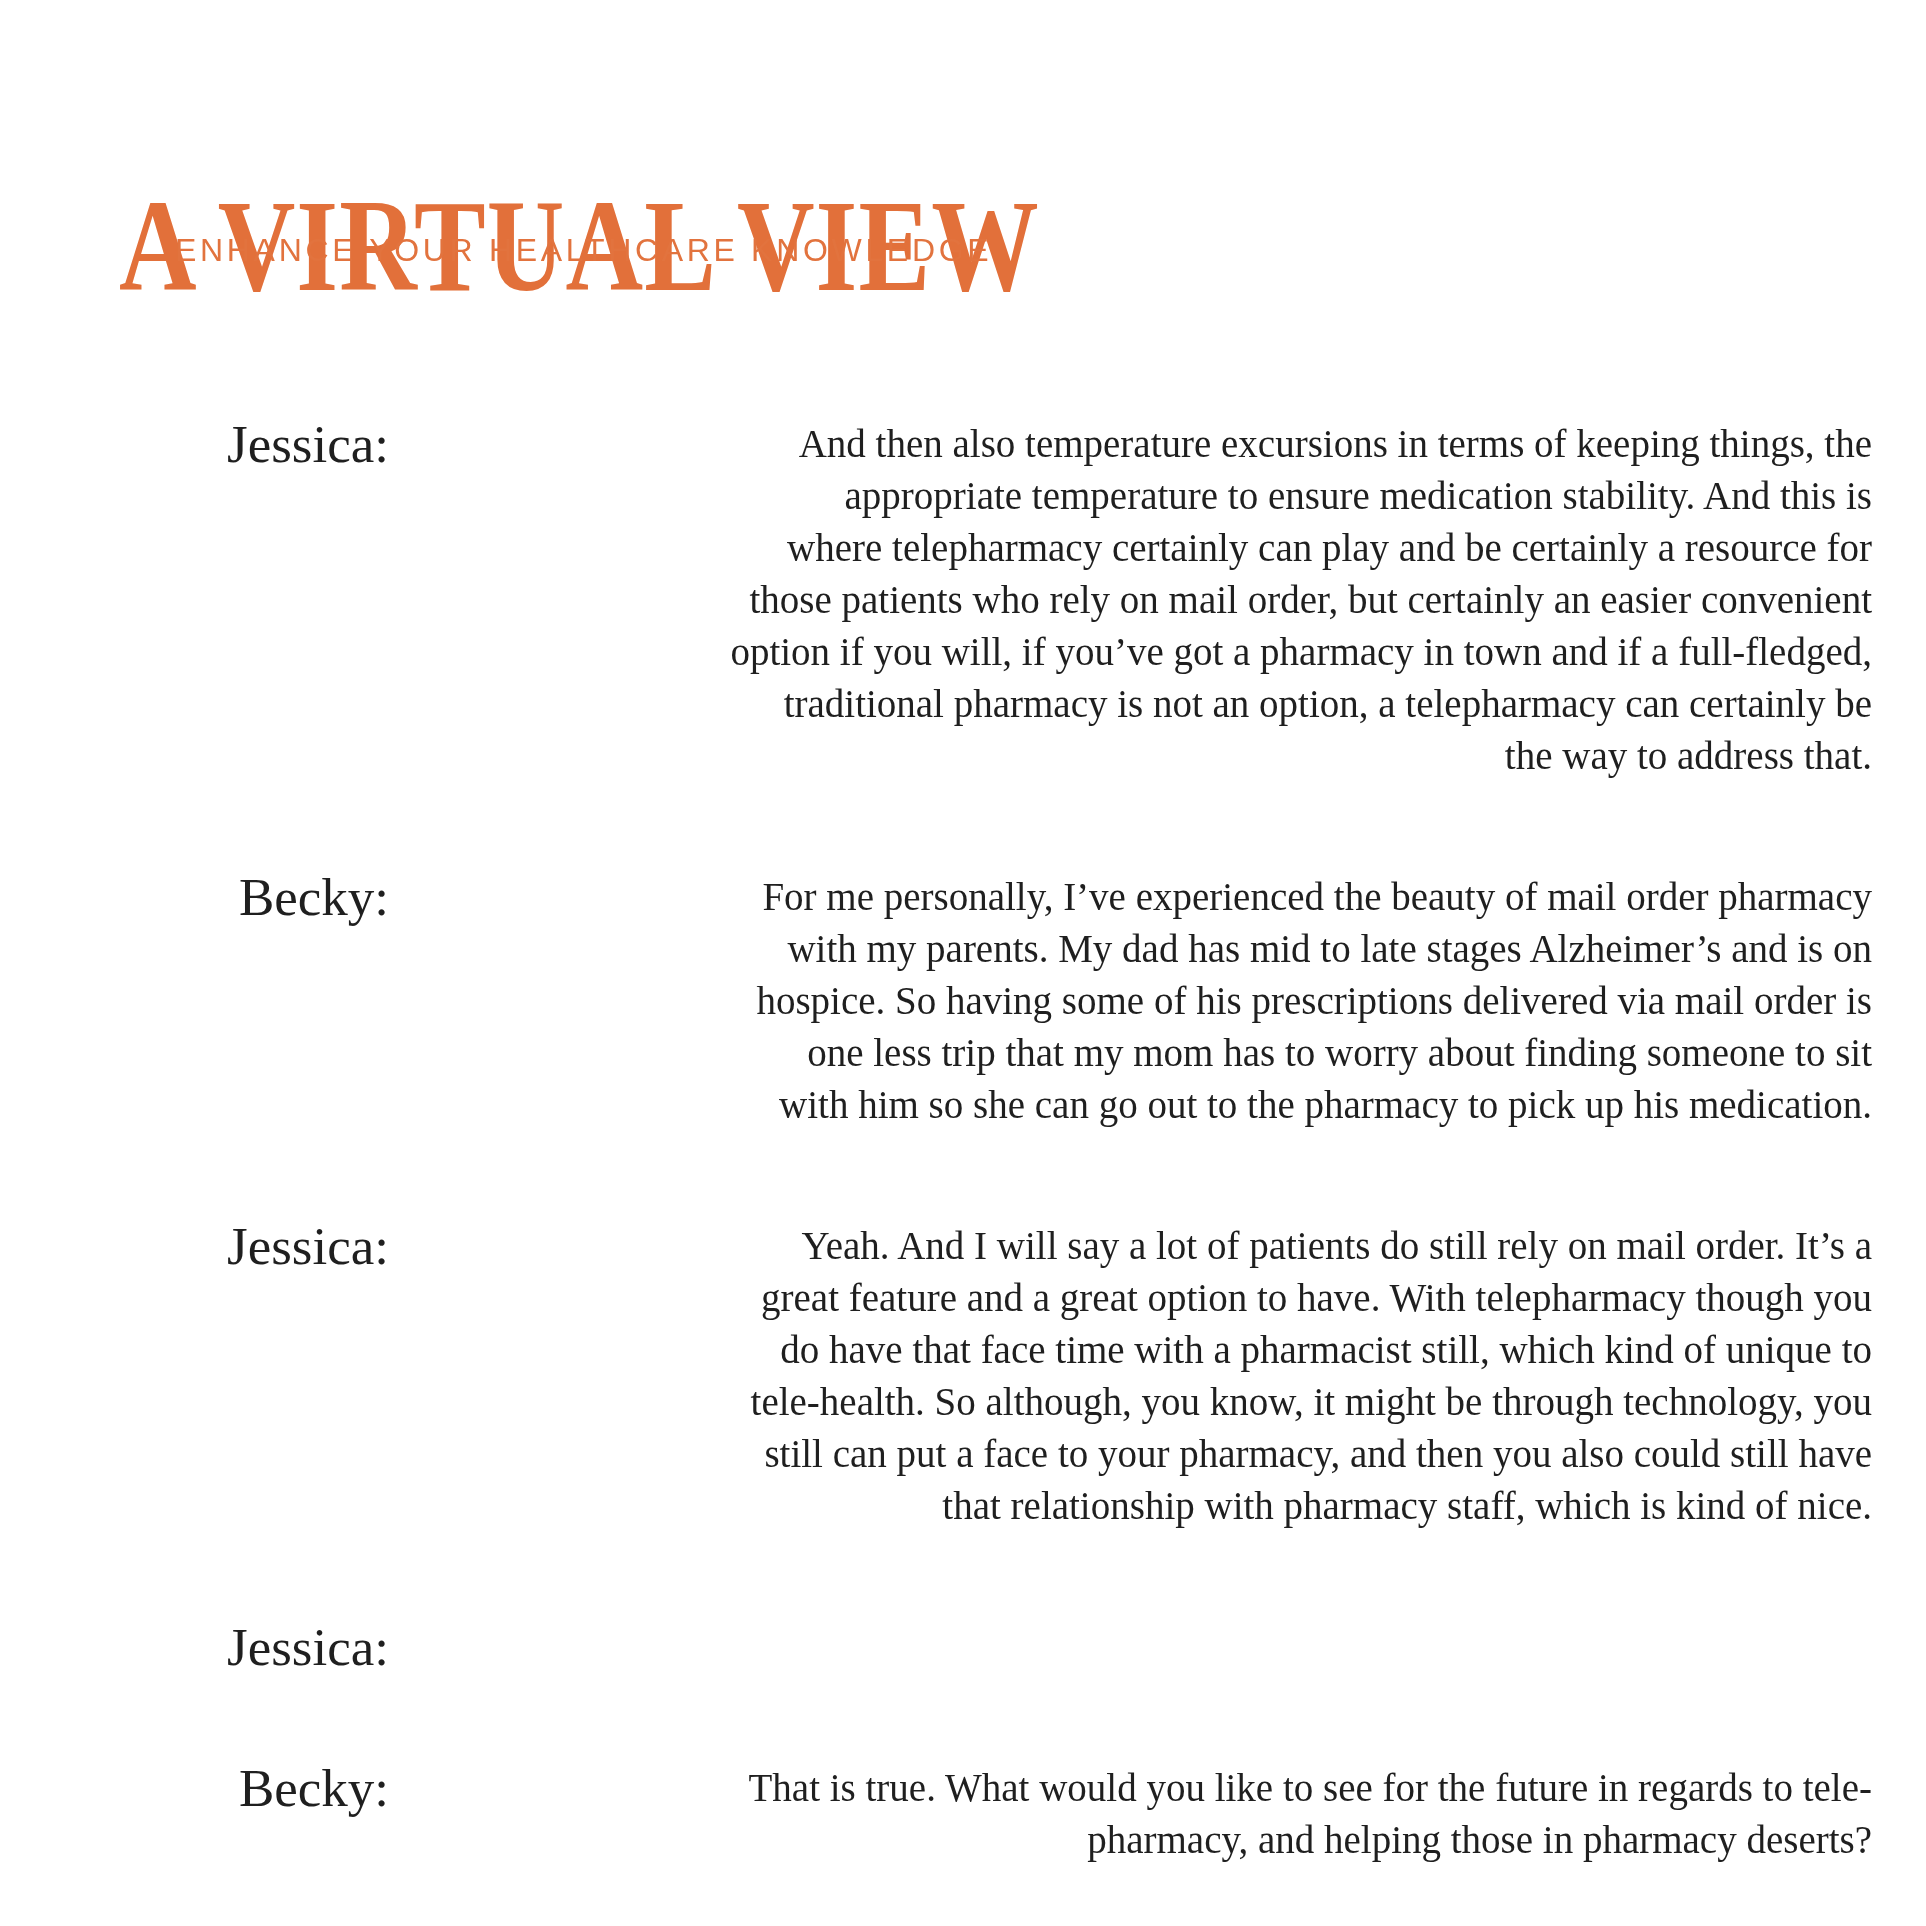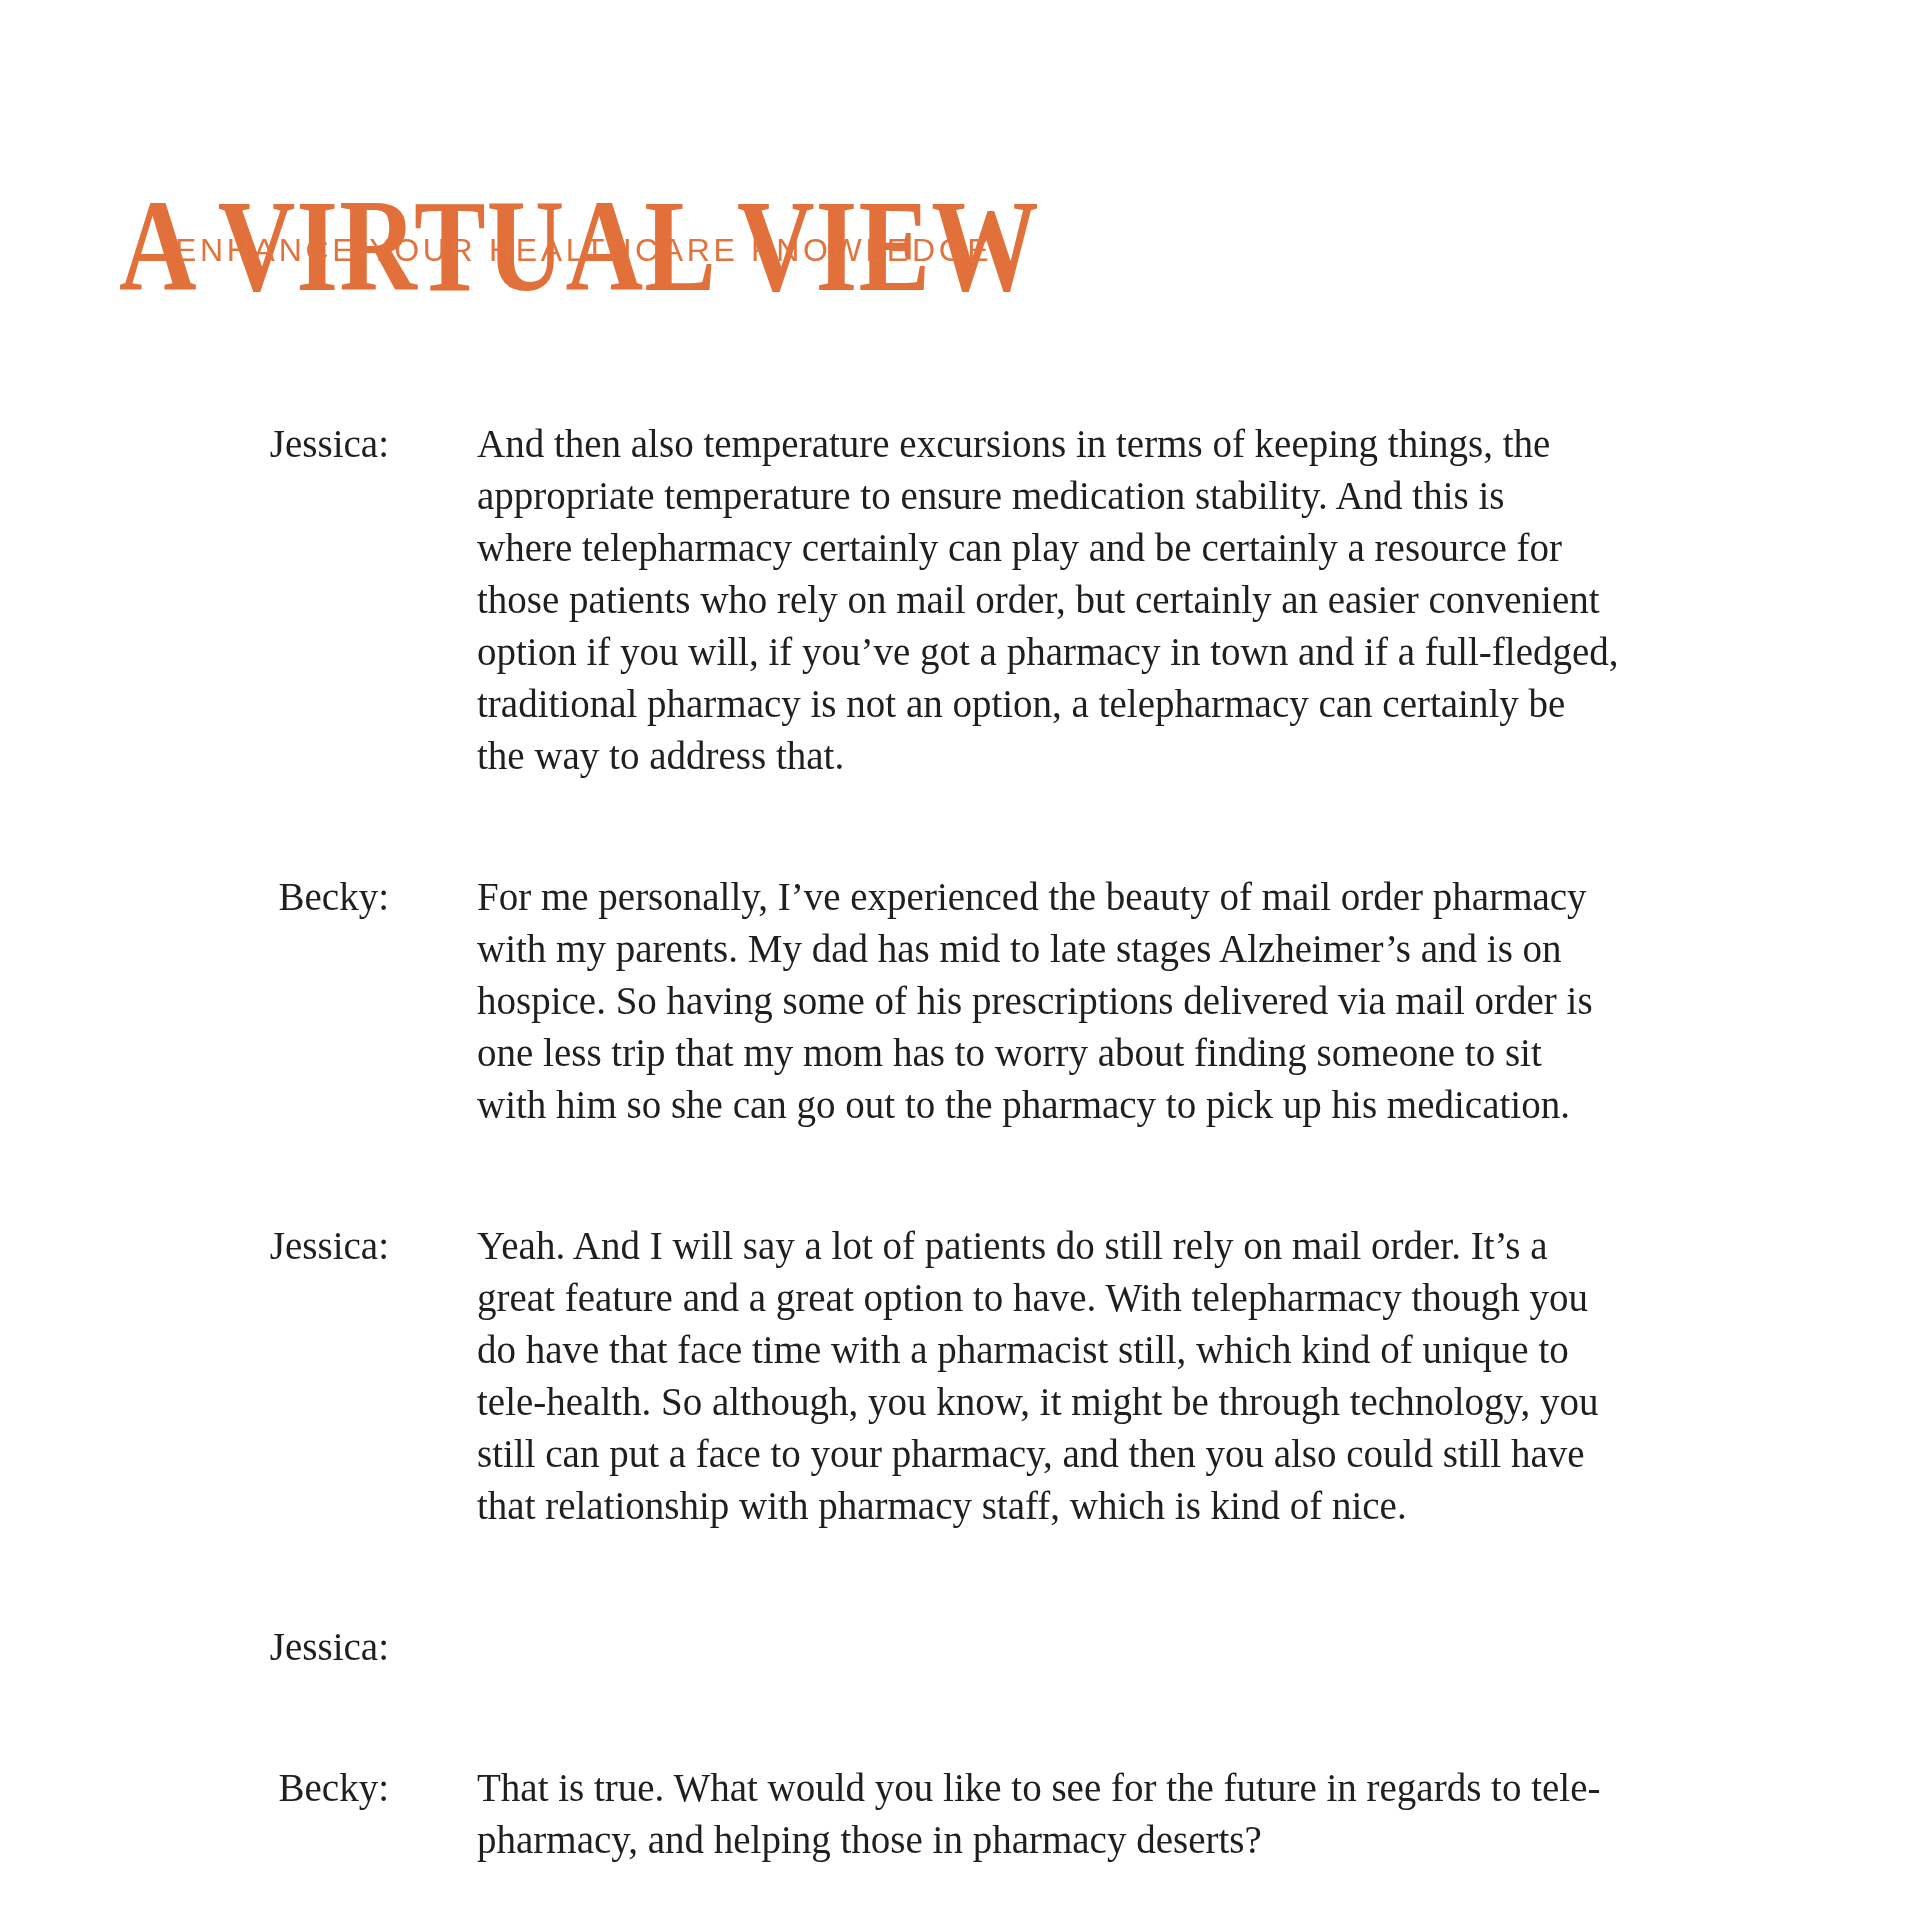--- a/index.html
+++ b/index.html
@@ -22,26 +22,27 @@
     font-family:"Liberation Sans", sans-serif;
     font-weight:400;font-size:32px;line-height:1.1;
     letter-spacing:0.115em;color:#e2733e;white-space:nowrap;
   }
 
   
   .transcript{position:absolute;left:0;top:418px;width:1965px;}
   .entry{display:flex;margin-bottom:89px;}
   .speaker{
     flex:none;width:389px;text-align:right;
-    font-size:39px;line-height:52px;color:#1f1f1f;
+    font-size:53px;line-height:52px;color:#1f1f1f;
   }
   .speech{
     flex:none;margin-left:88px;width:1395px;
     font-size:39px;line-height:52px;color:#1f1f1f;
     white-space:pre-line;
+    text-align:right;
   }
 </style>
 </head>
 <body>
 
 <div class="page">
 
   <header>
     <h1 class="title">A VIRTUAL VIEW</h1>
     <div class="subtitle">ENHANCE YOUR HEALTHCARE KNOWLEDGE</div>

